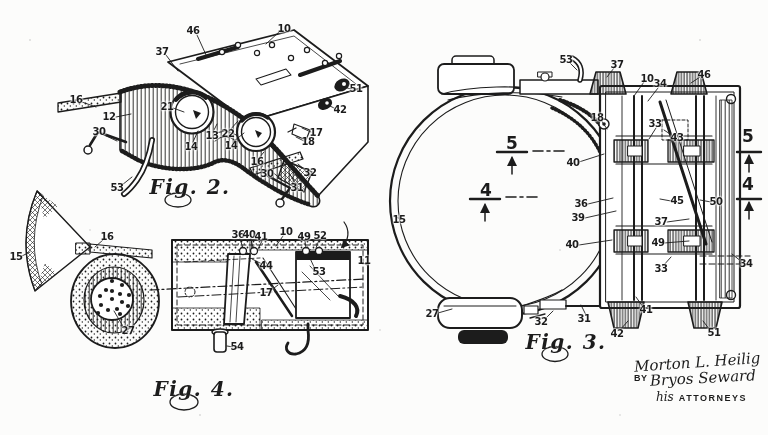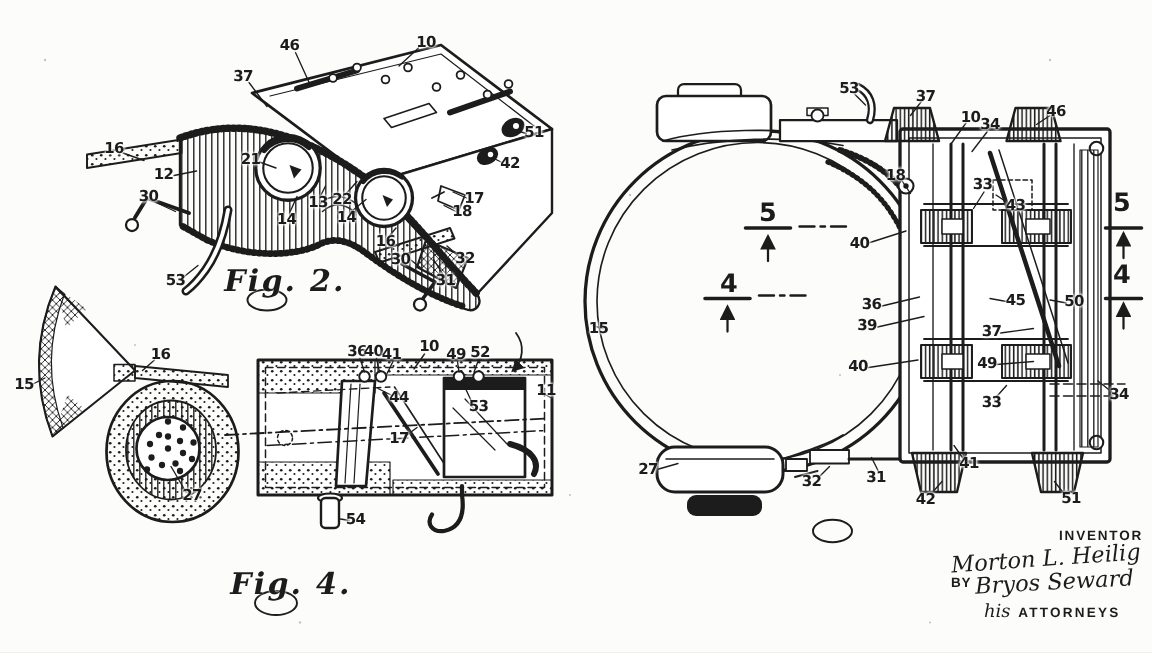--- a/index.html
+++ b/index.html
@@ -343,24 +343,24 @@
       <span class="ref" style="left: 432px; top: 314px;">27</span>
       <span class="ref" style="left: 541px; top: 322px;">32</span>
       <span class="ref" style="left: 584px; top: 319px;">31</span>
       <span class="ref" style="left: 646px; top: 310px;">41</span>
       <span class="ref" style="left: 617px; top: 334px;">42</span>
       <span class="ref" style="left: 714px; top: 333px;">51</span>
       <span class="sect" style="left: 512px; top: 143px;">5</span>
       <span class="sect" style="left: 486px; top: 190px;">4</span>
       <span class="sect" style="left: 748px; top: 136px;">5</span>
       <span class="sect" style="left: 748px; top: 184px;">4</span>
+      <span class="caption" style="left: 566px; top: 342px;">Fig. 3.</span>
     </div>
 
 <div class="sig">
-  <div class="inventor">INVENTOR</div>
   <div class="script name">Morton L. Heilig</div>
   <div class="byline">
     <span class="by">BY</span>
     <span class="script attorney">Bryos Seward</span>
   </div>
   <div class="attline">
     <span class="his">his</span>
     <span class="attorneys">ATTORNEYS</span>
   </div>
 </div>

